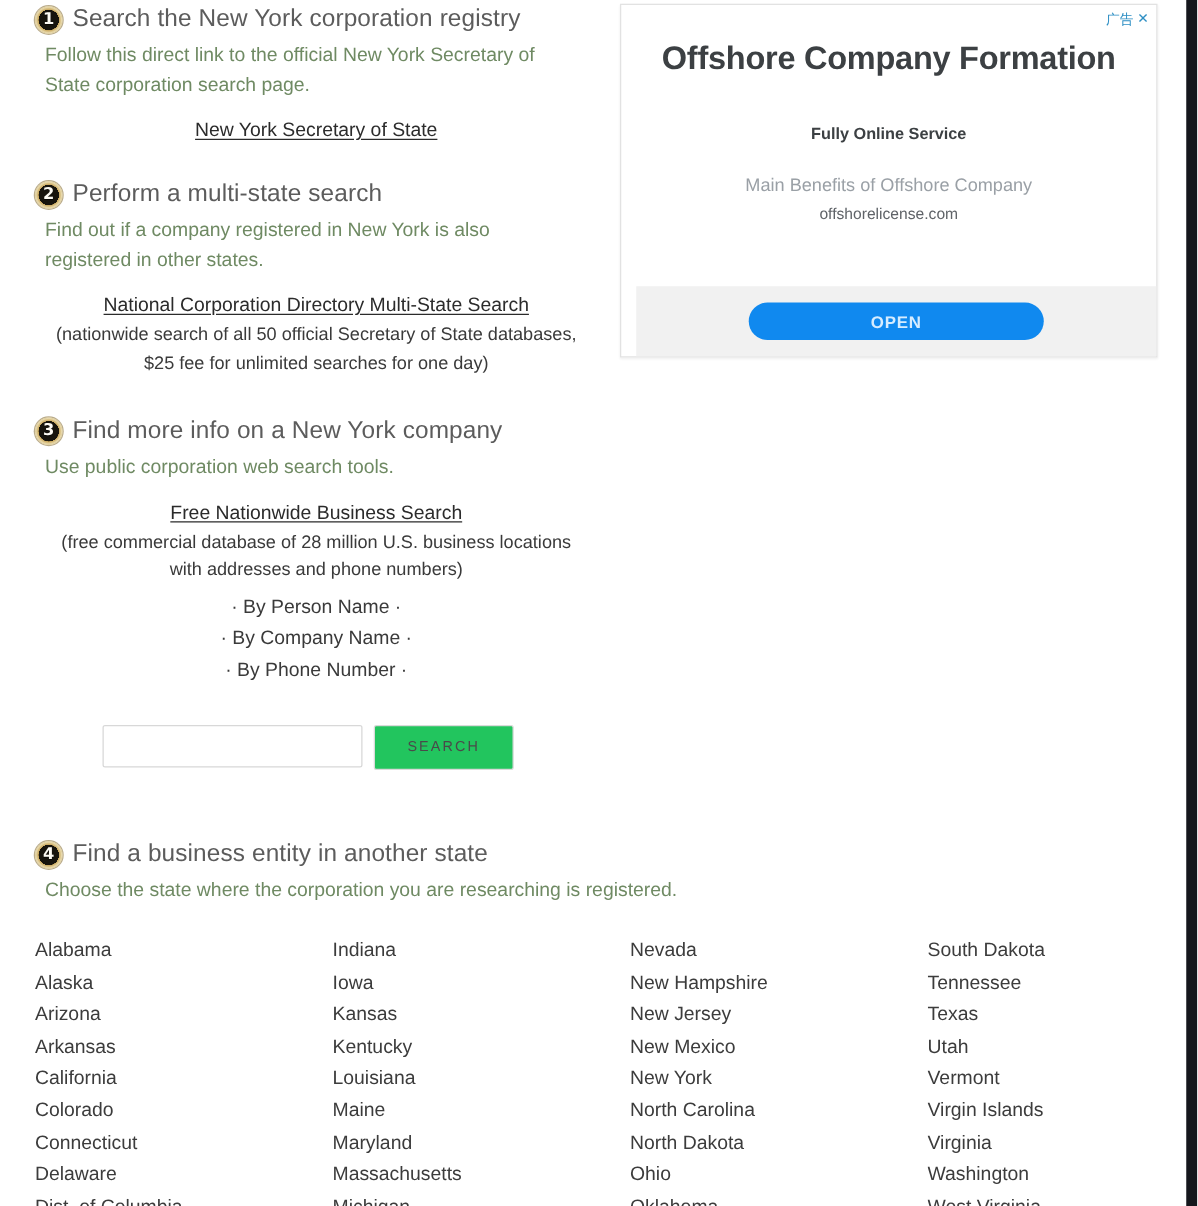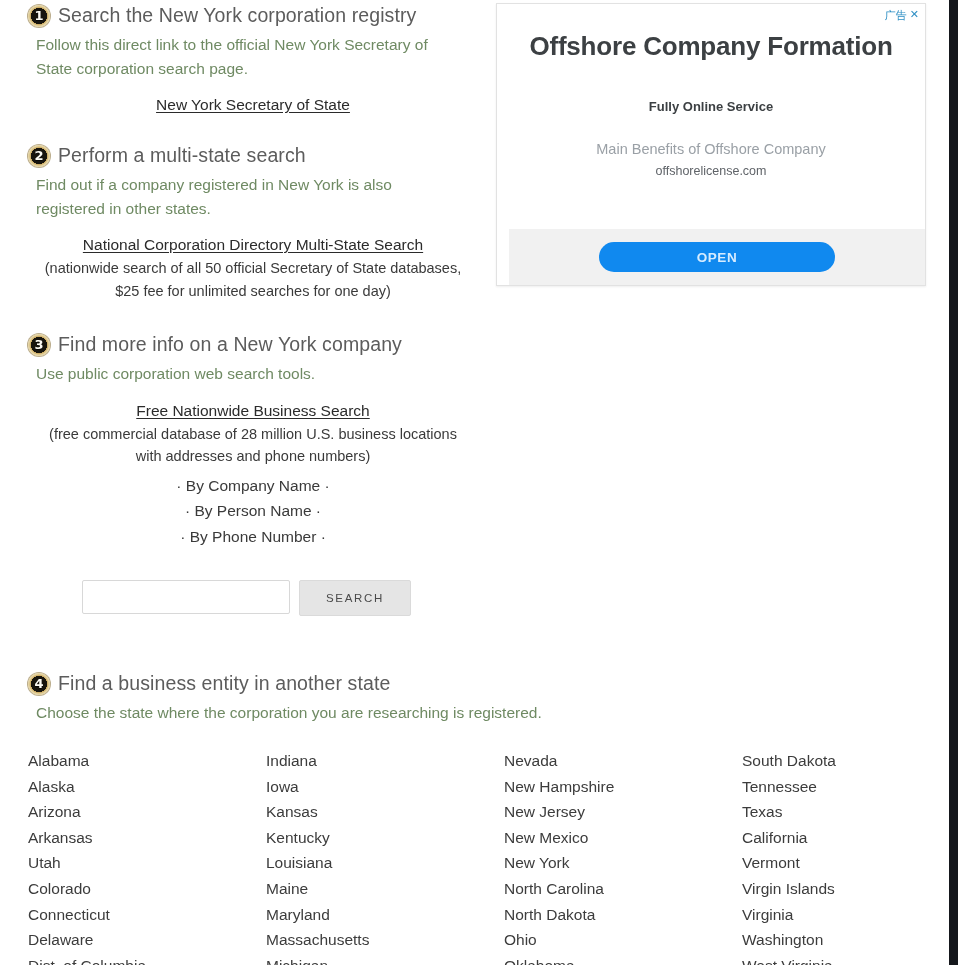--- a/index.html
+++ b/index.html
@@ -119,21 +119,21 @@
     font-size: 14px;
     font-family: "Liberation Sans", sans-serif;
     color: #333;
     outline: none;
   }
   .search-btn {
     width: 112px;
     height: 36px;
     border: 1px solid #dadada;
     border-radius: 2px;
-    background: #e5e5e5;
+    background: #22c55e;
     color: #4a4a4a;
     font-size: 11.5px;
     letter-spacing: 1.7px;
     font-family: "Liberation Sans", sans-serif;
     cursor: pointer;
   }
 
   
   .step4 {
     position: absolute;
@@ -266,22 +266,22 @@
       <div class="step" style="margin-top:31px;">
         <div class="step-head">
           <span class="badge">3</span>
           <span class="step-title">Find more info on a New York company</span>
         </div>
         <div class="step-desc">Use public corporation web search tools.</div>
         <div class="link-block">
           <a class="doc-link">Free Nationwide Business Search</a>
           <div class="note">(free commercial database of 28 million U.S. business locations with addresses and phone numbers)</div>
           <div class="bullets">
+            <div class="bullet-line">· By Person Name ·</div>
             <div class="bullet-line">· By Company Name ·</div>
-            <div class="bullet-line">· By Person Name ·</div>
             <div class="bullet-line">· By Phone Number ·</div>
           </div>
         </div>
 
         <div class="search-row">
           <input class="search-input" type="text" placeholder="" style="">
           <button class="search-btn">SEARCH</button>
         </div>
       </div>
     </div>
@@ -303,22 +303,22 @@
       <a class="state-item">Iowa</a>
       <a class="state-item">New Hampshire</a>
       <a class="state-item">Tennessee</a>
       <a class="state-item">Arizona</a>
       <a class="state-item">Kansas</a>
       <a class="state-item">New Jersey</a>
       <a class="state-item">Texas</a>
       <a class="state-item">Arkansas</a>
       <a class="state-item">Kentucky</a>
       <a class="state-item">New Mexico</a>
+      <a class="state-item">Utah</a>
       <a class="state-item">California</a>
-      <a class="state-item">Utah</a>
       <a class="state-item">Louisiana</a>
       <a class="state-item">New York</a>
       <a class="state-item">Vermont</a>
       <a class="state-item">Colorado</a>
       <a class="state-item">Maine</a>
       <a class="state-item">North Carolina</a>
       <a class="state-item">Virgin Islands</a>
       <a class="state-item">Connecticut</a>
       <a class="state-item">Maryland</a>
       <a class="state-item">North Dakota</a>

